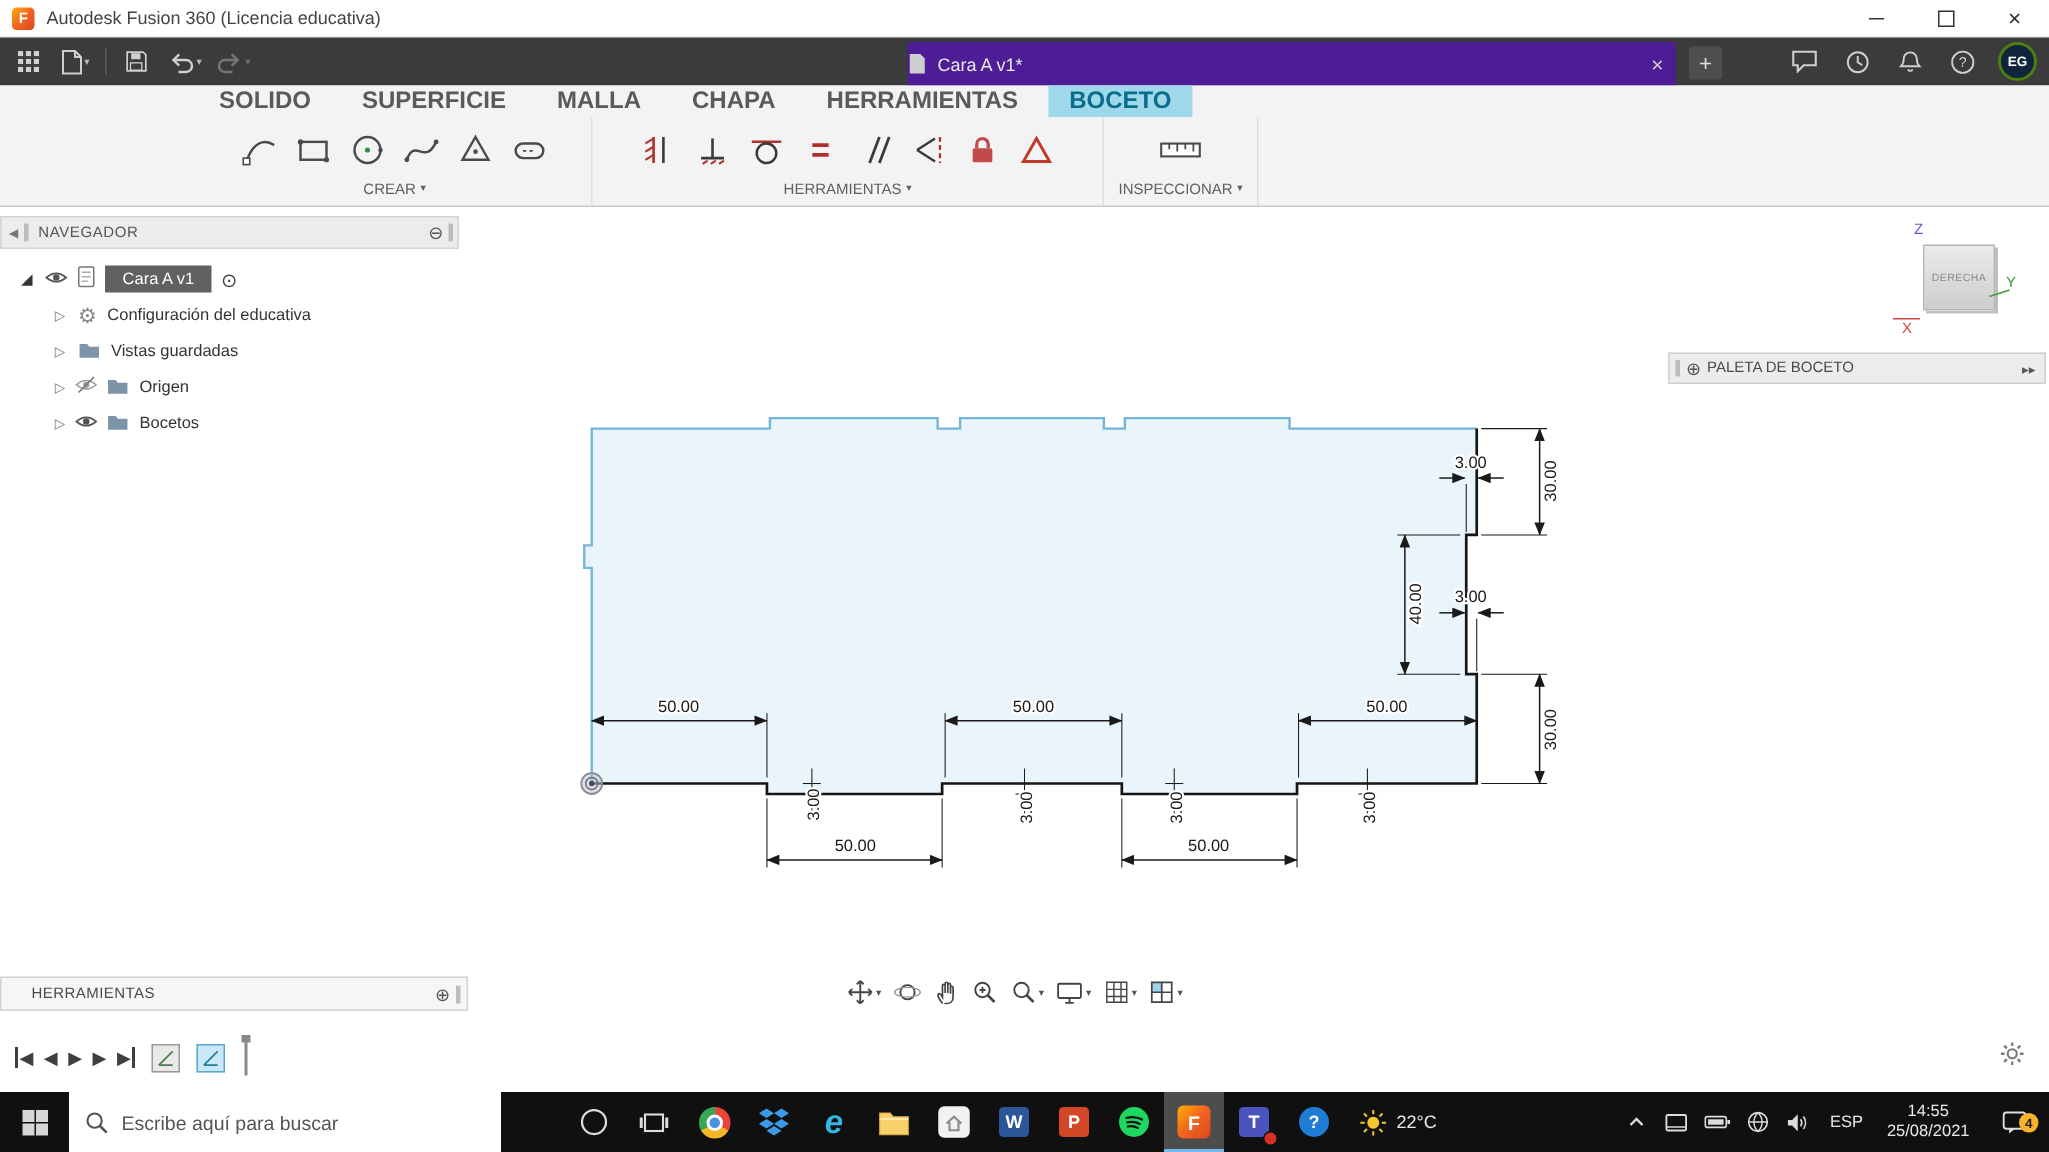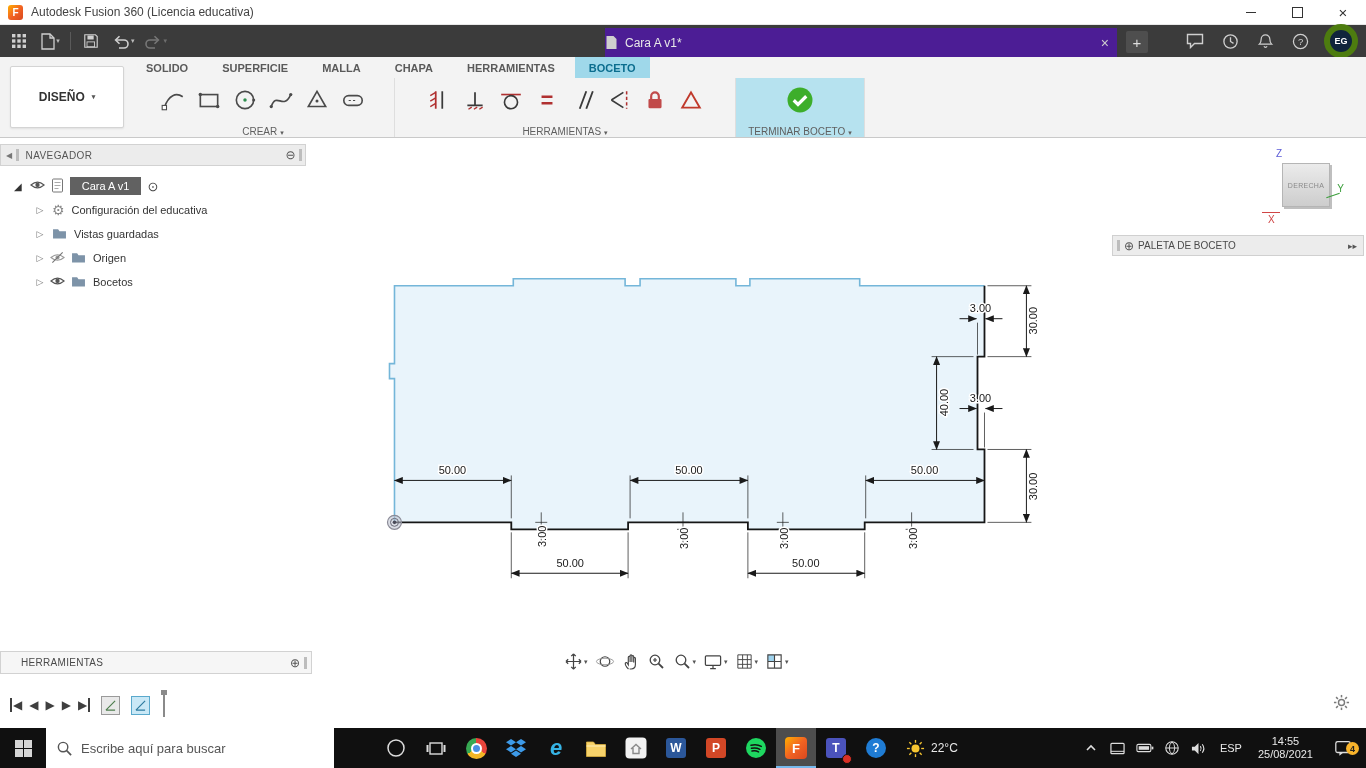--- a/index.html
+++ b/index.html
@@ -21,34 +21,34 @@
   .ab-sep{width:1px;height:18px;background:#5a5a5a;}
   .icbtn{display:flex;align-items:center;justify-content:center;min-width:22px;height:24px;}
   .caret-sm{font-size:7px;color:#bbb;margin-left:1px;}
   .doctab{position:absolute;left:605px;top:3px;width:512px;height:29px;display:flex;align-items:center;
     background:#4c1d95;color:#e8e8e8;font-size:12px;}
   .doctab .lbl{margin-left:7px;}
   .doctab .x{margin-left:auto;margin-right:8px;font-size:14px;color:#cfcfcf;}
   .newtab{position:absolute;left:1126px;top:6px;width:22px;height:22px;background:#4e4e4e;border-radius:2px;
     color:#ddd;font-size:15px;display:flex;align-items:center;justify-content:center;}
   .ab-right{position:absolute;right:8px;top:0;height:100%;display:flex;align-items:center;gap:13px;}
-  .avatar{width:22px;height:22px;border-radius:50%;background:#10253c;border:6px solid #4d7c0f;color:#fff;
+  .avatar{width:22px;height:22px;border-radius:50%;background:#10253c;border:2px solid #4d7c0f;color:#fff;
     font-size:9px;font-weight:bold;display:flex;align-items:center;justify-content:center;}
   
   .ribbon{position:absolute;top:57px;left:0;right:0;height:80px;background:#f3f3f3;border-bottom:1px solid #c9c9c9;}
   .design-btn{position:absolute;left:10px;top:9px;width:112px;height:60px;background:#fff;border:1px solid #d4d4d4;
     border-radius:2px;box-shadow:0 1px 2px rgba(0,0,0,.08);display:flex;align-items:center;justify-content:center;
     font-size:12px;font-weight:bold;color:#333;gap:6px;}
   .rtabs{position:absolute;left:132px;top:0;height:21px;display:flex;align-items:stretch;}
-  .rtab{padding:0 14px;margin-right:6px;display:flex;align-items:center;font-size:11px;font-weight:bold;color:#5a5a5a;}
+  .rtab{padding:0 14px;margin-right:6px;display:flex;align-items:center;font-size:16px;font-weight:bold;color:#5a5a5a;}
   .rtab.active{background:#9fd8ea;color:#0b6d8e;}
   .rmain{position:absolute;left:132px;top:21px;height:59px;display:flex;}
   .rgroup{display:flex;flex-direction:column;border-right:1px solid #dedede;}
   .g-icons{height:43px;display:flex;align-items:center;justify-content:center;gap:2px;}
-  .g-label{height:16px;display:flex;align-items:flex-end;justify-content:center;font-size:10px;color:#5f5f5f;gap:3px;}
+  .g-label{height:16px;display:flex;align-items:flex-start;justify-content:center;font-size:10px;color:#5f5f5f;gap:3px;}
   .tool{width:34px;height:36px;display:flex;align-items:center;justify-content:center;border-radius:2px;}
   .tool svg{display:block;}
   .rgroup.blue{background:#b6e2ef;}
   
   .canvas{position:absolute;top:138px;left:0;right:0;height:590px;background:#fff;}
   .sketch-svg{position:absolute;left:0;top:0;}
   .dim{font-size:11px;fill:#1a1a1a;stroke:#fff;stroke-width:3px;paint-order:stroke;font-family:"Liberation Sans",sans-serif;}
   
   .navigator{position:absolute;left:0;top:6px;width:306px;}
   .panel-head{height:20px;background:#ececec;border:1px solid #d2d2d2;display:flex;align-items:center;
@@ -219,24 +219,20 @@
         <svg width="17" height="17" viewBox="0 0 18 18">
             <circle cx="9" cy="9" r="7.5" fill="none" stroke="#cfcfcf" stroke-width="1.3"></circle>
             <text x="9" y="12.5" text-anchor="middle" font-size="10" fill="#cfcfcf" font-family="Liberation Sans,sans-serif">?</text>
           </svg>
       </span>
       <span class="avatar">EG</span>
     </div>
   </div>
 
   <div class="ribbon">
-    <div class="design-btn">
-      <span>DISEÑO</span>
-      <span class="caret-sm" style="color:#555">▾</span>
-    </div>
 
     <div class="rtabs">
       <span class="rtab">SOLIDO</span>
       <span class="rtab">SUPERFICIE</span>
       <span class="rtab">MALLA</span>
       <span class="rtab">CHAPA</span>
       <span class="rtab">HERRAMIENTAS</span>
       <span class="rtab active">BOCETO</span>
     </div>
 
@@ -339,37 +335,37 @@
                 <path d="M11 4 L19 18 H3 Z" fill="none" stroke="#c0392b" stroke-width="1.8"></path>
               </svg>
             </div>
         </div>
         <div class="g-label">
             <span>HERRAMIENTAS</span>
             <span style="font-size:7px">▾</span>
           </div>
       </div>
 
-
-
-
-      <div class="rgroup blue" style="width:128px">
+      <div class="rgroup" style="width:102px">
         <div class="g-icons">
           <div class="tool">
-              <svg width="30" height="30" viewBox="0 0 24 24">
-                <circle cx="12" cy="12" r="10" fill="#3dae2b"></circle>
-                <path d="M7 12.2 l3.4 3.4 L17 9" stroke="#fff" stroke-width="2.6" fill="none"></path>
+              <svg width="30" height="26" viewBox="0 0 28 24">
+                <rect x="2" y="8" width="24" height="8" fill="#fdfdfd" stroke="#4a4a4a" stroke-width="1.3"></rect>
+                <path d="M7 8 v3.5 M12 8 v5 M17 8 v3.5 M22 8 v5" stroke="#4a4a4a" stroke-width="1.1"></path>
               </svg>
             </div>
         </div>
         <div class="g-label">
-            <span>TERMINAR BOCETO</span>
+            <span>INSPECCIONAR</span>
             <span style="font-size:7px">▾</span>
           </div>
       </div>
+
+
+
 
     </div>
   </div>
 
   <div class="canvas">
 
     <svg class="sketch-svg" width="1366" height="590" viewBox="0 137 1366 591">
       <defs>
         <marker id="arr" viewBox="0 0 10 8" refX="9.5" refY="4" markerWidth="9" markerHeight="7" orient="auto-start-reverse">
           <path d="M0 0 L10 4 L0 8 Z" fill="#1a1a1a"></path>

